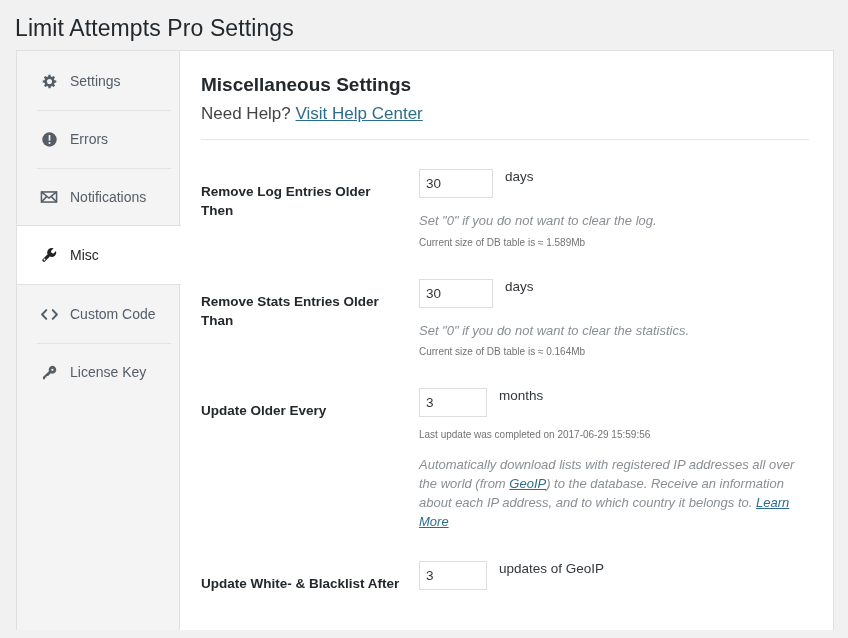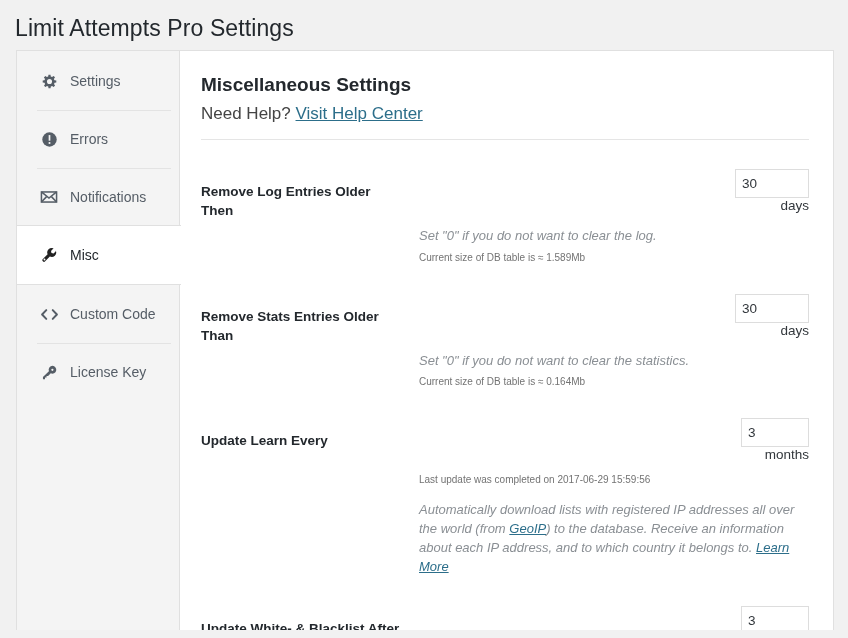--- a/index.html
+++ b/index.html
@@ -148,22 +148,21 @@
     box-sizing: border-box;
     padding-right: 14px;
     margin-top: 8px;
   }
   .row-field {
     flex: 1 1 auto;
     min-width: 0;
   }
   .field-line {
     display: flex;
-    align-items: flex-end;
-    flex-direction: column;
+    align-items: flex-start;
   }
   input.num {
     width: 74px;
     height: 29px;
     box-sizing: border-box;
     border: 1px solid #ddd;
     background: #fff;
     font-family: "Liberation Sans", sans-serif;
     font-size: 13.5px;
     color: #32373c;
@@ -310,21 +309,21 @@
         <div class="field-line">
           <input class="num" type="text" value="30" style="">
           <span class="unit">days</span>
         </div>
         <div class="desc">Set "0" if you do not want to clear the statistics.</div>
         <div class="note">Current size of DB table is ≈ 0.164Mb</div>
       </div>
     </div>
 
     <div class="row">
-      <div class="row-label">Update Learn Every</div>
+      <div class="row-label">Update Older Every</div>
       <div class="row-field">
         <div class="field-line">
           <input class="num narrow" type="text" value="3" style="">
           <span class="unit">months</span>
         </div>
         <div class="note tight">Last update was completed on 2017-06-29 15:59:56</div>
         <div class="desc">
           <span>Automatically download lists with registered IP addresses all over the world (from </span><a class="link" href="#">GeoIP</a><span>) to the database. Receive an information about each IP address, and to which country it belongs to. </span><a class="link" href="#">Learn More</a>
         </div>
       </div>

